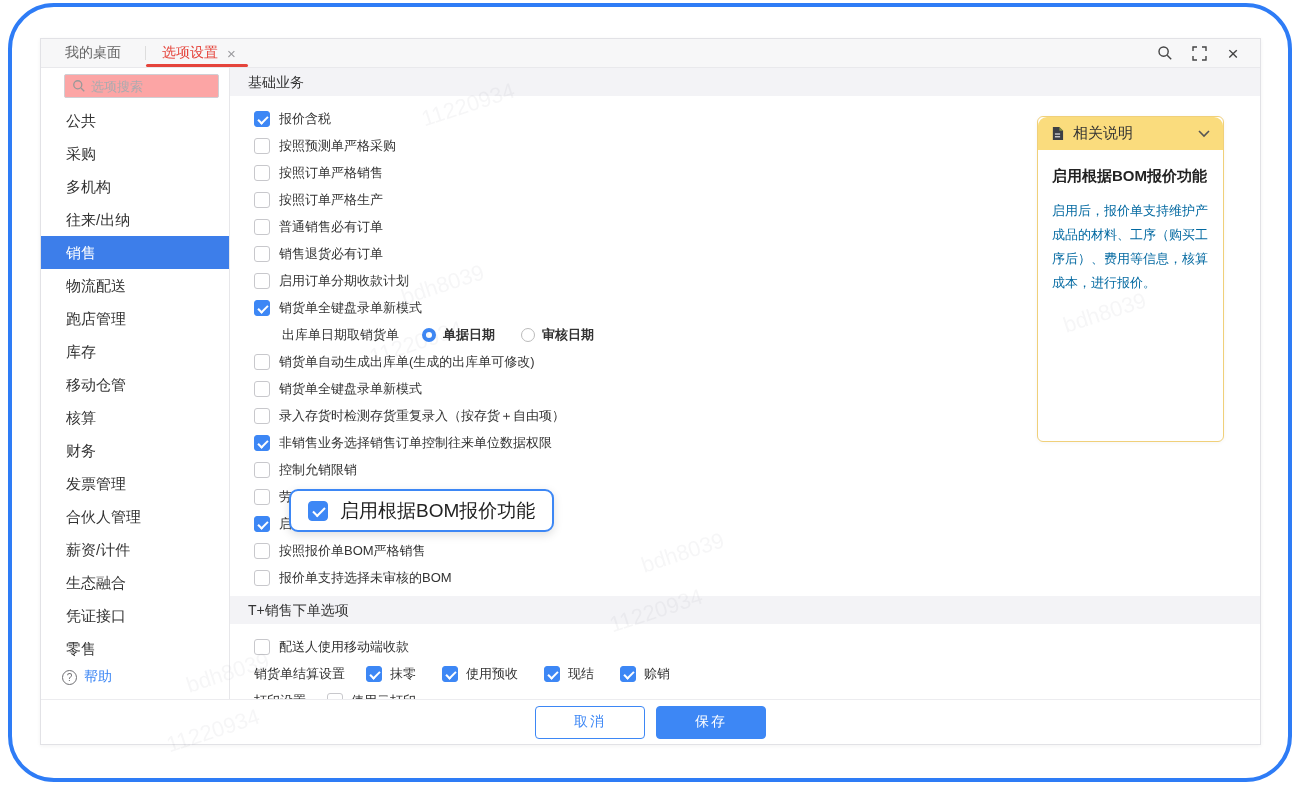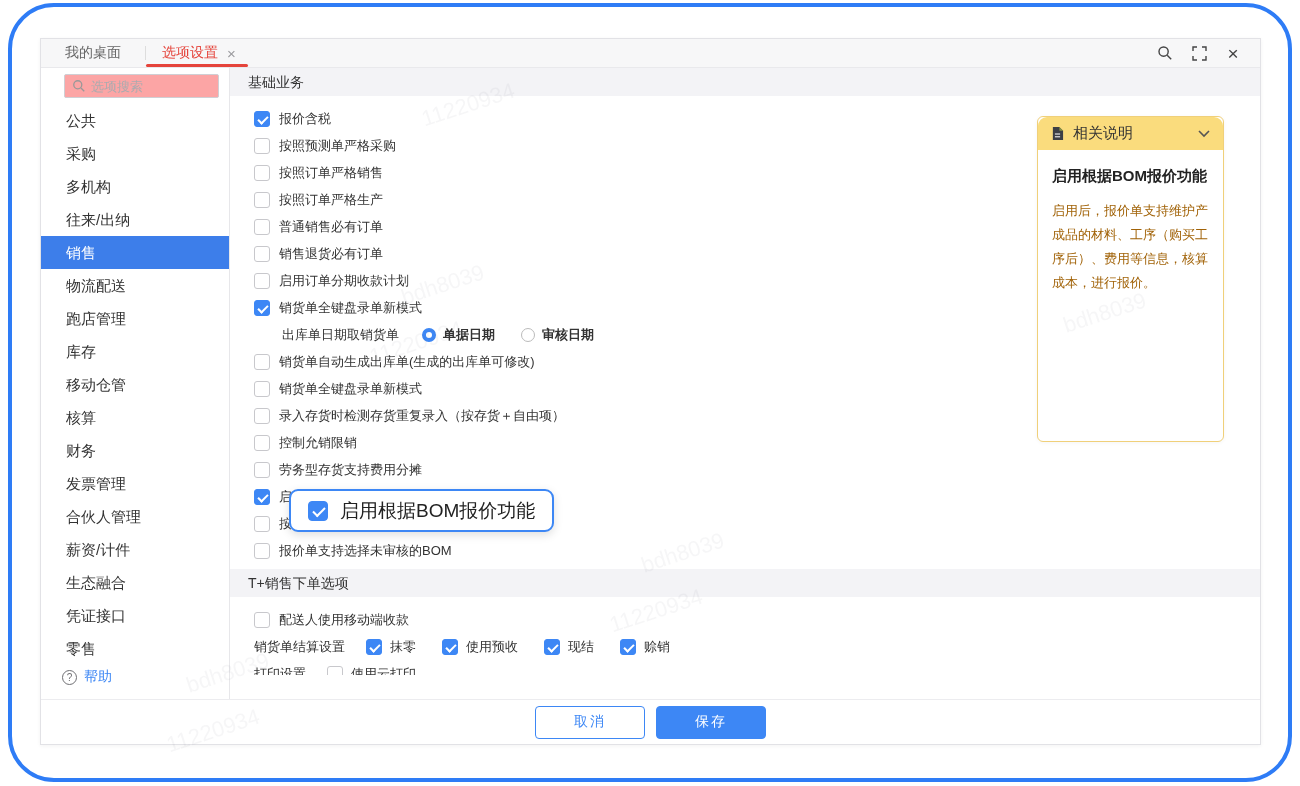--- a/index.html
+++ b/index.html
@@ -67,21 +67,21 @@
              font-size:19px; color:#222; box-shadow:0 3px 10px rgba(0,0,0,0.13); z-index:10; white-space:nowrap; }
 
   
   .help-panel { position:absolute; left:807px; top:48px; width:187px; height:326px; background:#fff;
                 border:1px solid #f0d07a; border-radius:6px; z-index:5; box-shadow:0 1px 4px rgba(0,0,0,0.04); }
   .hp-header { height:33px; background:#fadc7d; border-radius:9px 9px 0 0; display:flex; align-items:center;
                padding:0 13px; gap:9px; font-size:15px; color:#333; cursor:pointer; }
   .hp-chevron { margin-left:auto; display:flex; align-items:center; }
   .hp-body { padding:17px 14px 0 14px; }
   .hp-title { font-size:15px; font-weight:bold; color:#222; margin-bottom:13px; }
-  .hp-text { font-size:13px; color:#a16207; line-height:1.85; }
+  .hp-text { font-size:13px; color:#0369a1; line-height:1.85; }
 
   
   .footer { position:absolute; left:0; right:0; bottom:0; height:45px; border-top:1px solid #ececef;
             background:#fff; display:flex; align-items:center; justify-content:center; gap:11px; }
   .btn { width:110px; height:33px; border-radius:4px; font-size:14px; cursor:pointer;
          font-family:"Liberation Sans", sans-serif; letter-spacing:2px; }
   .btn.cancel { background:#fff; border:1px solid #3d87f5; color:#3d87f5; }
   .btn.save { background:#3d87f5; border:1px solid #3d87f5; color:#fff; }
 
   .wm { position:absolute; font-size:22px; color:rgba(90,90,110,0.055); transform:rotate(-18deg);
@@ -210,20 +210,24 @@
             </div>
             <div class="row">
               <span class="cb"></span>
               <span class="lbl">销货单全键盘录单新模式</span>
             </div>
             <div class="row">
               <span class="cb"></span>
               <span class="lbl">录入存货时检测存货重复录入（按存货＋自由项）</span>
             </div>
             <div class="row">
+              <span class="cb on"></span>
+              <span class="lbl">非销售业务选择销售订单控制往来单位数据权限</span>
+            </div>
+            <div class="row">
               <span class="cb"></span>
               <span class="lbl">控制允销限销</span>
             </div>
             <div class="row">
               <span class="cb"></span>
               <span class="lbl">劳务型存货支持费用分摊</span>
             </div>
             <div class="row">
               <span class="cb on"></span>
               <span class="lbl">启用根据BOM报价功能</span>

